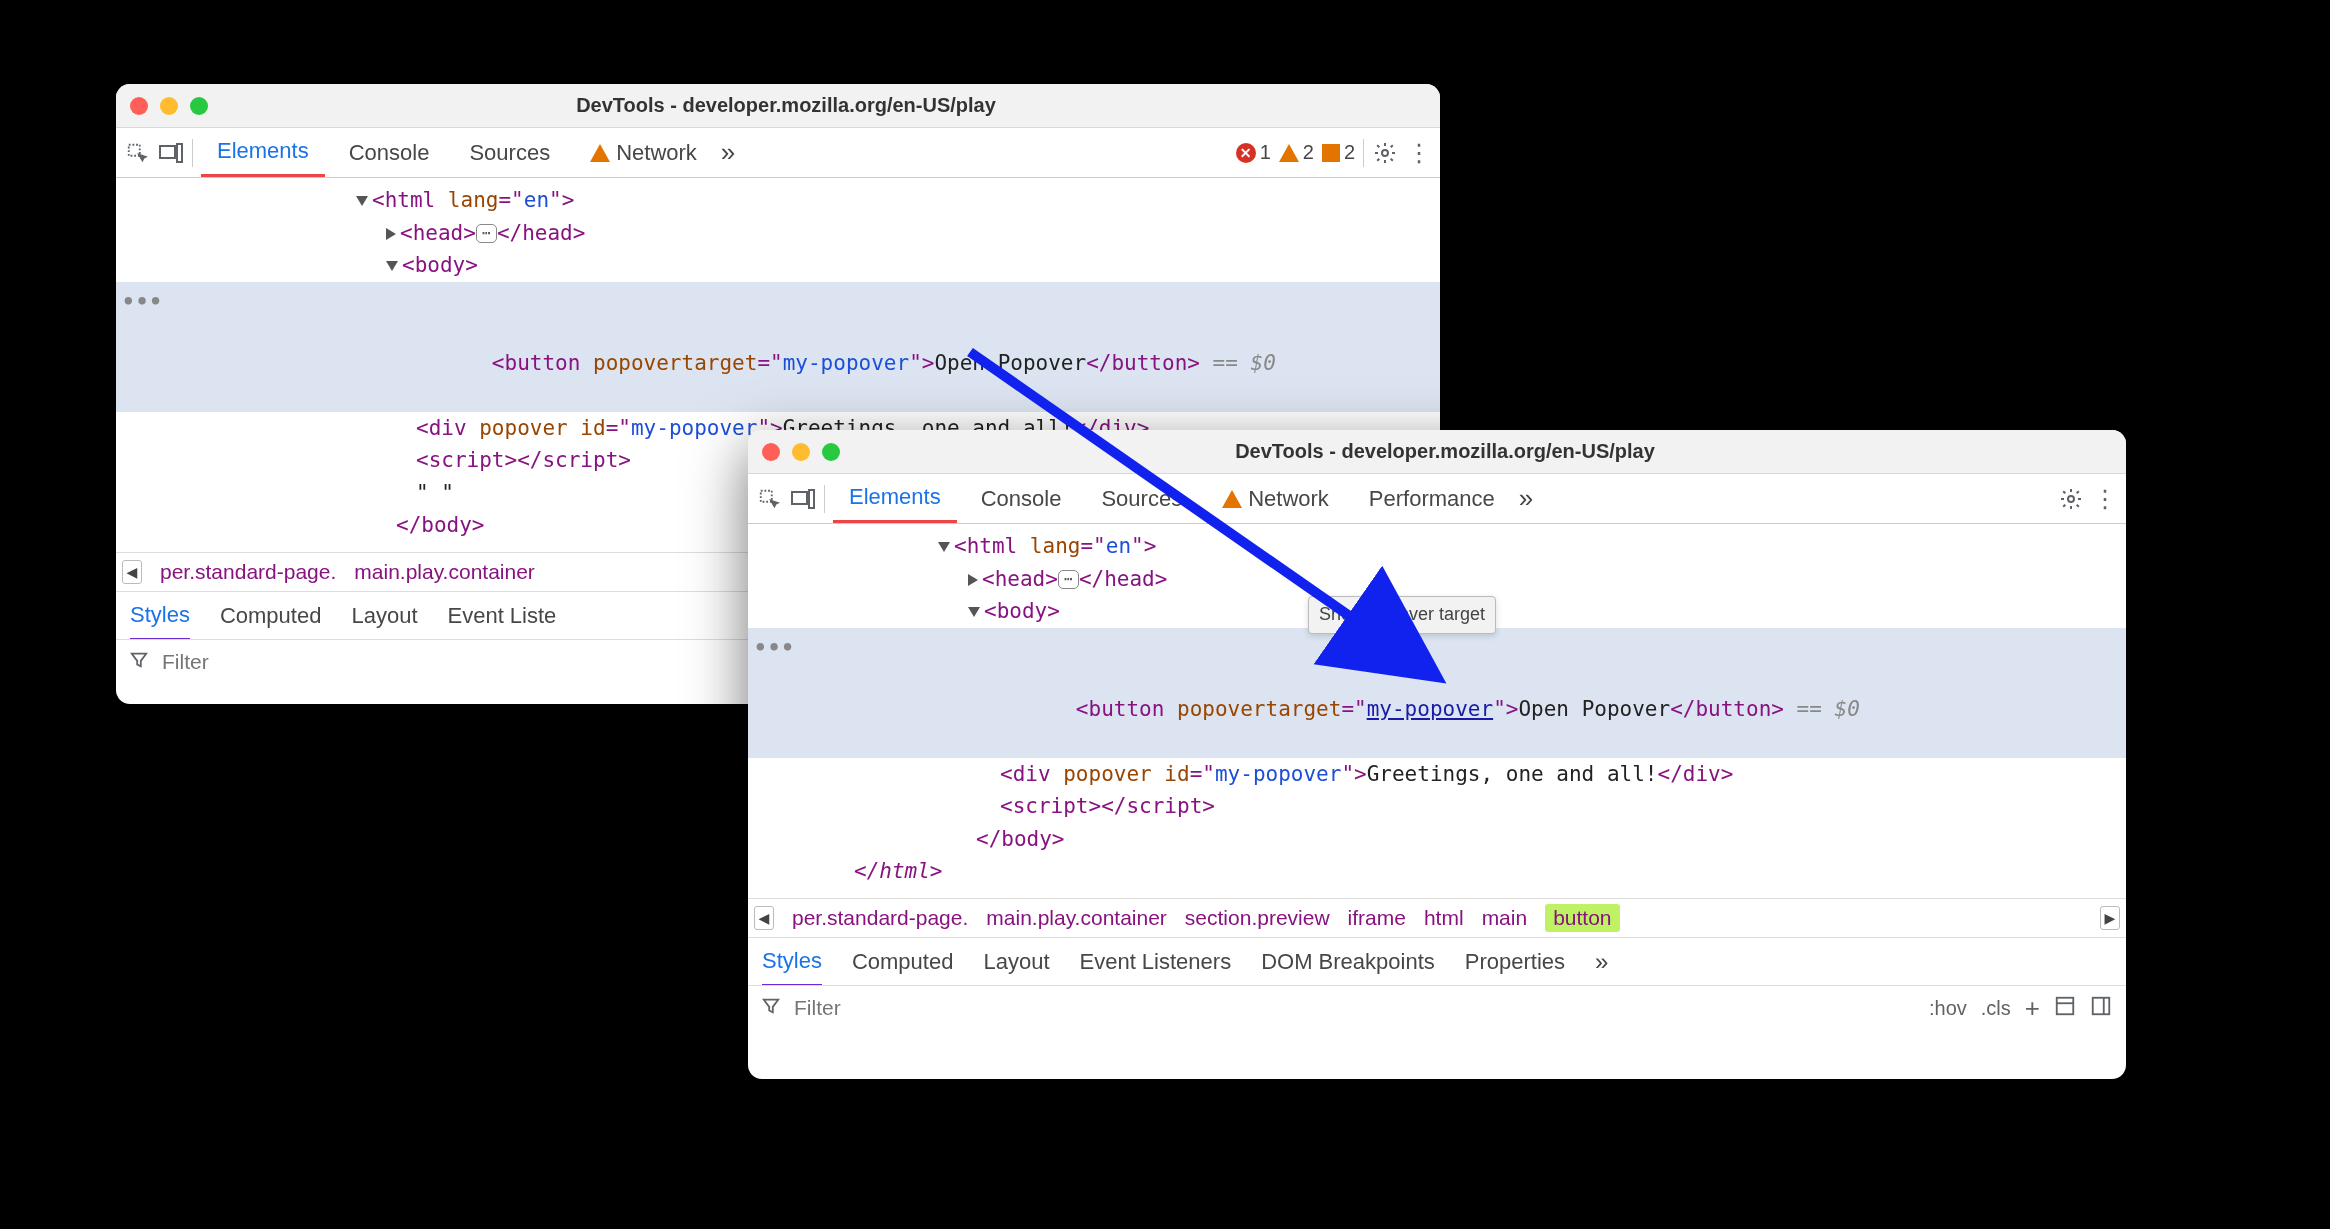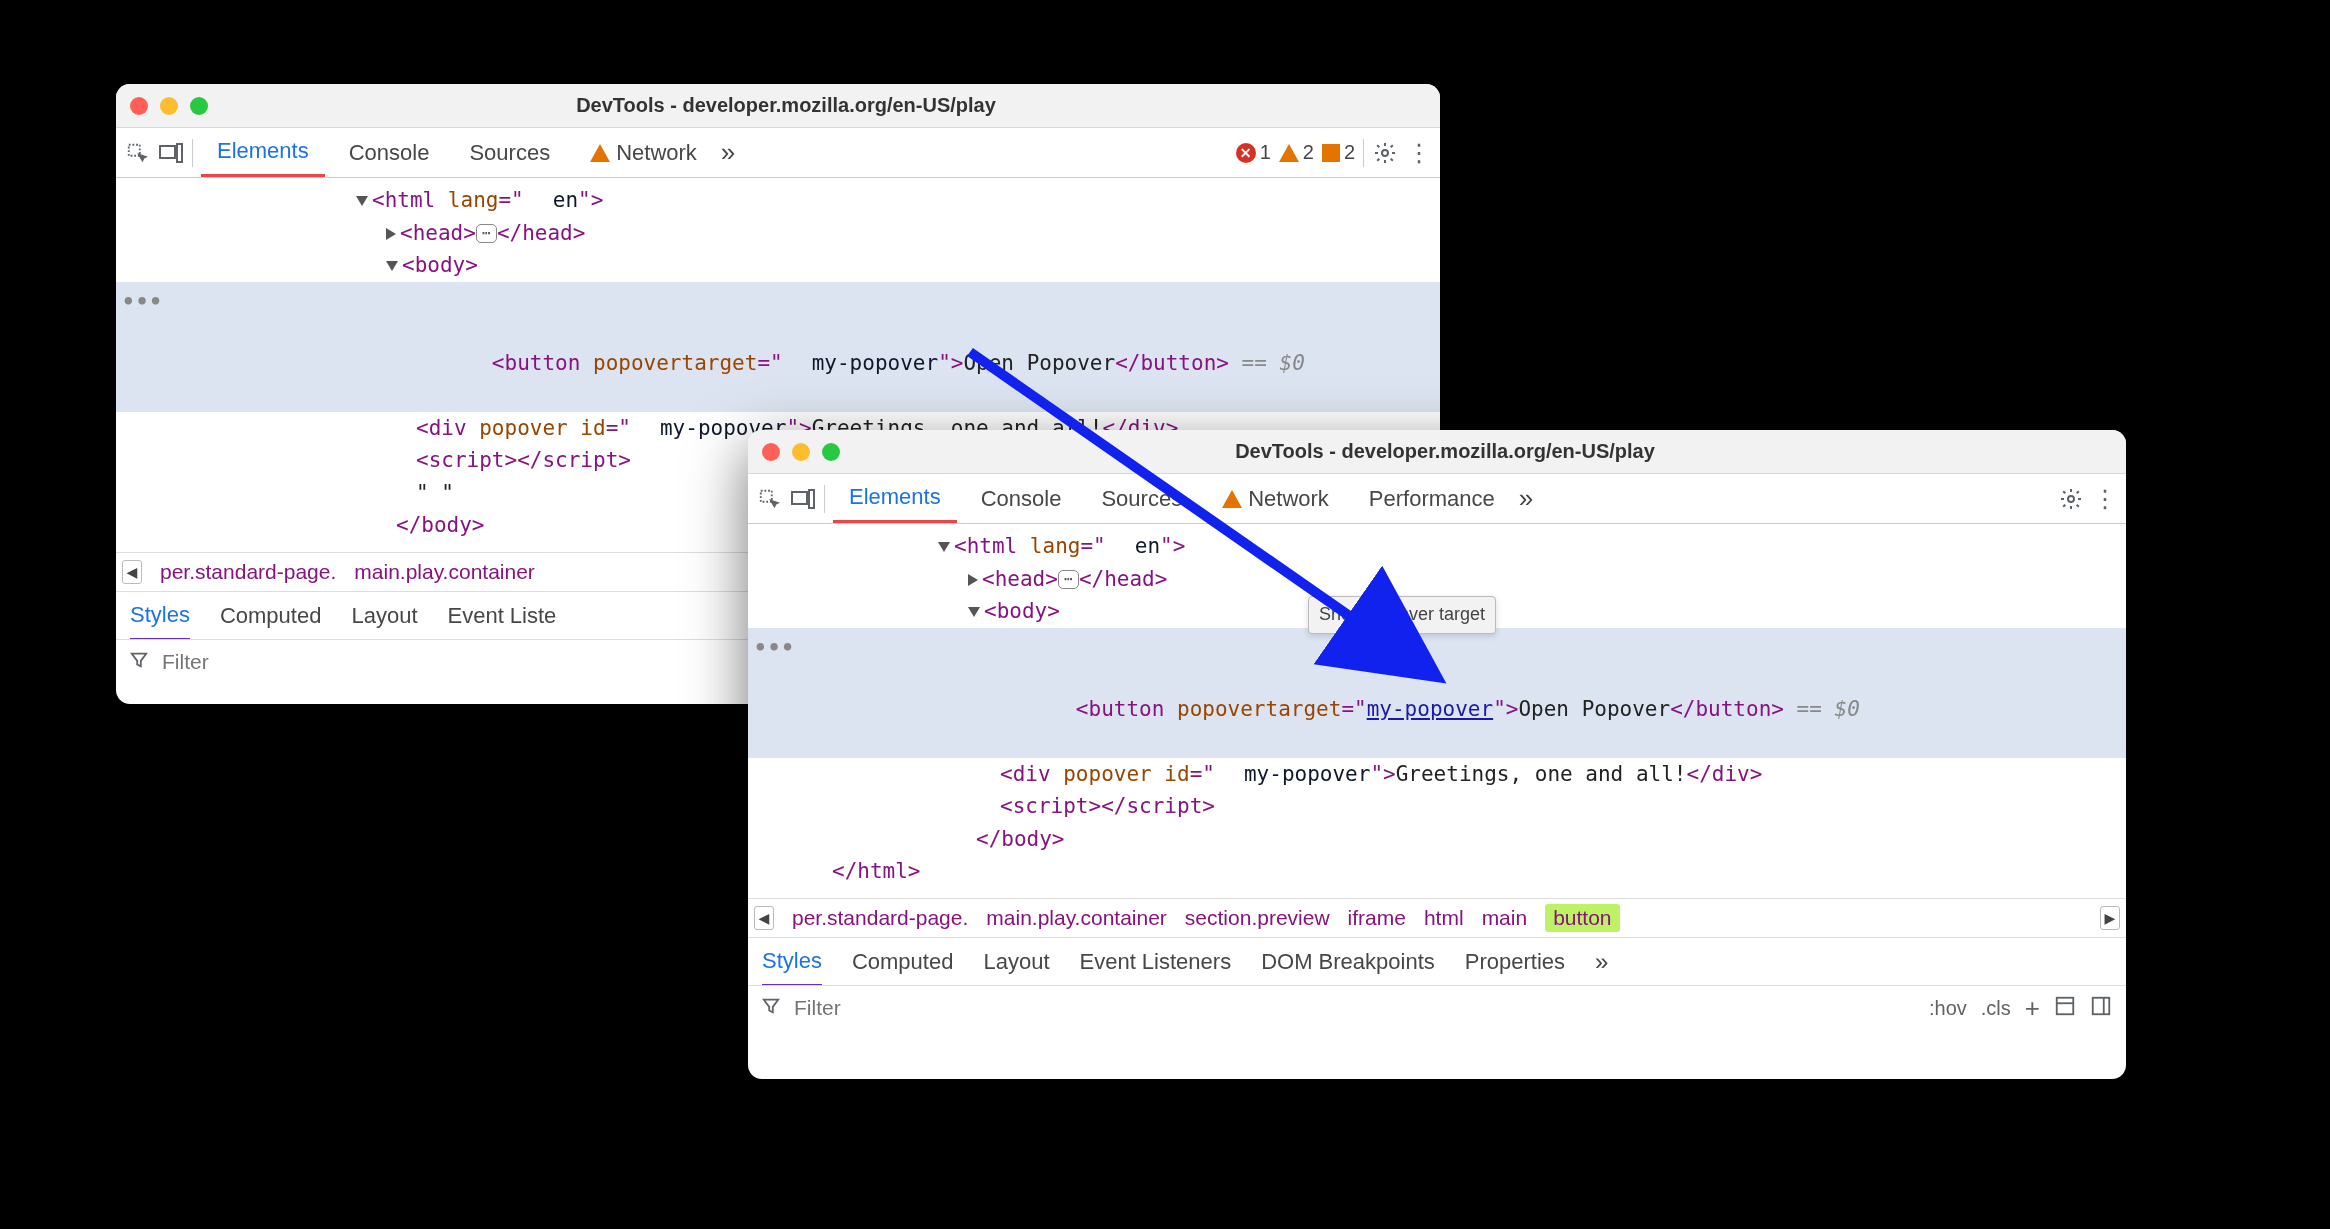--- a/index.html
+++ b/index.html
@@ -73,21 +73,21 @@
   font-family: Menlo, Consolas, monospace;
   font-size: 21px;
   line-height: 1.55;
   padding: 6px 0 10px 0;
   position: relative;
 }
 .dom-line { white-space: pre; padding-left: 30px; }
 .dom-line.sel { background: #dbe4f0; }
 .tag { color: #881280; }
 .attr { color: #994500; }
-.val { color: #0f172a; margin-left: 29px; }
+.val { color: #1d4ed8; }
 .text { color: #222; }
 .tri { display:inline-block; width:0; height:0; vertical-align:middle; margin-right:4px;}
 .tri.down { border-left:6px solid transparent; border-right:6px solid transparent; border-top:10px solid #555;}
 .tri.right { border-top:6px solid transparent; border-bottom:6px solid transparent; border-left:10px solid #555;}
 .ellipsis-badge {
   display: inline-block;
   border: 1px solid #888;
   border-radius: 5px;
   padding: 0 5px;
   font-size: 15px;
@@ -284,21 +284,21 @@
     <div class="dom-line" style="padding-left:190px;"><span class="tri down"></span><span class="tag">&lt;html </span><span class="attr">lang</span><span class="tag">="</span><span class="val">en</span><span class="tag">"&gt;</span></div>
     <div class="dom-line" style="padding-left:220px;"><span class="tri right"></span><span class="tag">&lt;head&gt;</span><span class="ellipsis-badge">⋯</span><span class="tag">&lt;/head&gt;</span></div>
     <div class="dom-line" style="padding-left:220px;"><span class="tri down"></span><span class="tag">&lt;body&gt;</span></div>
     <div class="dom-line sel" style="padding-left:252px; position:relative;">
       <span class="dots-left" style="top:4px;">•••</span>
       <span class="tag">&lt;button </span><span class="attr">popovertarget</span><span class="tag">="</span><span class="link-val">my-popover</span><span class="tag">"&gt;</span><span class="text">Open Popover</span><span class="tag">&lt;/button&gt;</span><span class="eq0"> == $0</span>
     </div>
     <div class="dom-line" style="padding-left:252px;"><span class="tag">&lt;div </span><span class="attr">popover id</span><span class="tag">="</span><span class="val">my-popover</span><span class="tag">"&gt;</span><span class="text">Greetings, one and all!</span><span class="tag">&lt;/div&gt;</span></div>
     <div class="dom-line" style="padding-left:252px;"><span class="tag">&lt;script&gt;</span><span class="tag">&lt;/script&gt;</span></div>
     <div class="dom-line" style="padding-left:228px;"><span class="tag">&lt;/body&gt;</span></div>
-    <div class="dom-line" style="padding-left:84px;"><span class="tag">&lt;/html&gt;</span></div>
+    <div class="dom-line" style="padding-left:106px;font-style:italic;"><span class="tag">&lt;/html&gt;</span></div>
 
     <div class="tooltip" style="left:560px; top:72px;">Show popover target</div>
   </div>
 
   <div class="breadcrumb">
     <span class="arrow-btn">◀</span>
     <span class="crumb">per.standard-page.</span>
     <span class="crumb">main.play.container</span>
     <span class="crumb">section.preview</span>
     <span class="crumb">iframe</span>

